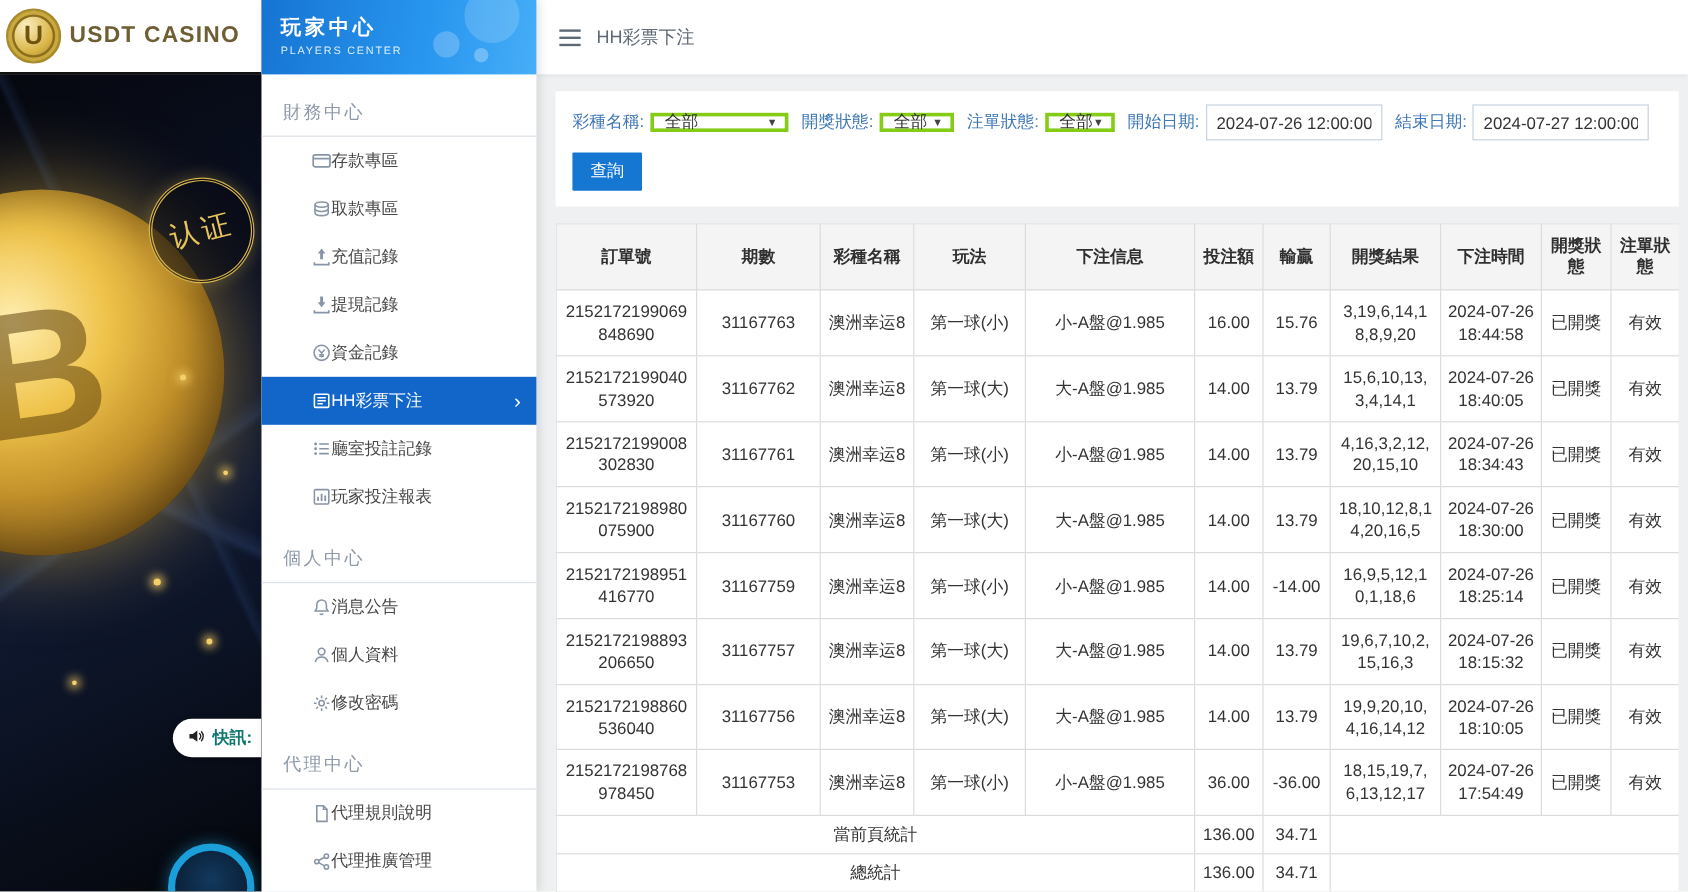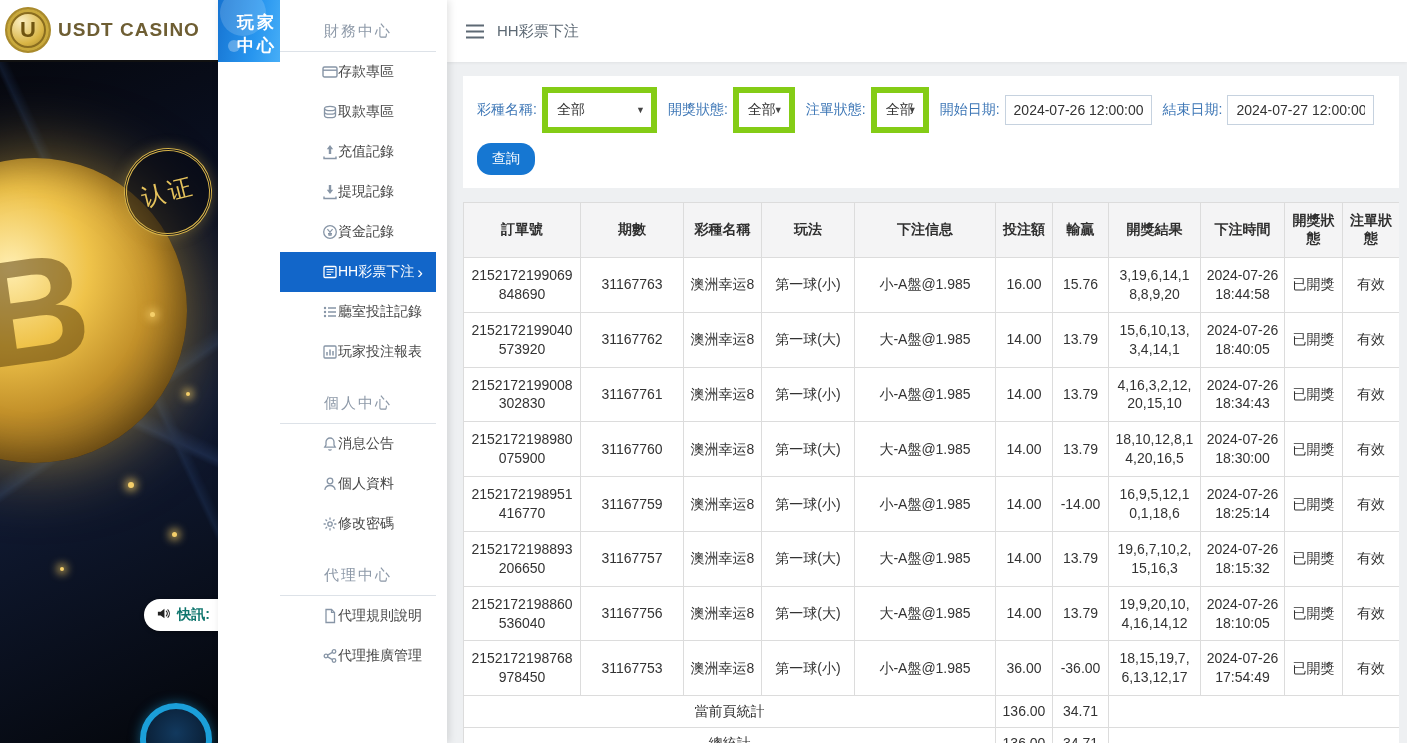--- a/index.html
+++ b/index.html
@@ -38,21 +38,21 @@
   .ticker { position:absolute; right:0; bottom:112px; height:32px; background:#fff;
     border-radius:17px 0 0 17px; display:flex; align-items:center; gap:6px; padding:0 8px 0 12px;
     font-weight:bold; font-size:14px; color:#0f766e; box-shadow:0 1px 4px rgba(0,0,0,.4); }
   .ticker svg { width:15px; height:15px; }
   .bottom-logo { position:absolute; right:6px; bottom:-32px; width:72px; height:72px; border-radius:50%;
     border:6px solid #1b9fd9; background:radial-gradient(circle at 50% 40%, #12395e, #0a1f36 70%);
     box-shadow:0 0 12px rgba(27,159,217,.5); }
 
   
   .sidebar { flex:0 0 229px; background:#fff; position:relative; z-index:3;
-    box-shadow:2px 0 8px rgba(0,0,0,.12); display:flex; flex-direction:row;text-align:center; }
+    box-shadow:2px 0 8px rgba(0,0,0,.12); display:flex; flex-direction:column; }
   .sidebar-header { height:62px; flex:0 0 62px; padding:11px 0 0 16px; color:#fff; position:relative; overflow:hidden;
     background:linear-gradient(100deg, #1674d2 0%, #2896ef 60%, #47aef7 100%); }
   .sidebar-header .title { font-size:17px; font-weight:bold; letter-spacing:3px; }
   .sidebar-header .subtitle { font-size:9px; letter-spacing:1.5px; opacity:.85; margin-top:3px; }
   .bubble { position:absolute; border-radius:50%; background:rgba(255,255,255,.16); }
   .b1 { width:46px; height:46px; right:14px; top:-10px; }
   .b2 { width:22px; height:22px; right:64px; top:26px; background:rgba(255,255,255,.22); }
   .b3 { width:12px; height:12px; right:40px; top:40px; background:rgba(255,255,255,.28); }
   .section-title { margin-top:16px; padding:6px 18px 10px; color:#8d99a8; font-size:15px;
     letter-spacing:2px; border-bottom:1px solid #dde2e8; }
@@ -68,27 +68,27 @@
   .main { flex:1 1 auto; min-width:0; background:#eef0f2; display:flex; flex-direction:column; }
   .topbar { height:62px; flex:0 0 62px; background:#fff; display:flex; align-items:center; gap:13px;
     padding:0 19px; color:#5d6974; font-size:15px; box-shadow:0 1px 3px rgba(0,0,0,.06); }
   .hamburger { cursor:pointer; display:flex; }
   .hamburger svg { width:18px; height:15px; }
 
   .filters-card { background:#fff; margin:14px 8px 0 16px; padding:11px 14px 13px; }
   .filter-row { display:flex; align-items:center; gap:5px; white-space:nowrap; }
   .filter-label { color:#3e77b6; font-size:14px; margin-left:6px; }
   .filter-label:first-child { margin-left:0; }
-  .select { position:relative; height:46px; border:6px solid #84cc16; background:#fff;
+  .select { position:relative; height:16px; border:3px solid #84cc16; background:#fff;
     display:inline-flex; align-items:center; padding:0 20px 0 9px; font-size:14px; color:#333; cursor:pointer; }
   .w115{ width:115px; } .w62{ width:62px; } .w58{ width:58px; }
   .select .caret { position:absolute; right:6px; top:50%; transform:translateY(-50%); font-size:9px; color:#444; }
   .date-input { width:147px; height:30px; border:1px solid #c6d2df; padding:0 8px; font-size:14px;
     color:#333; font-family:inherit; background:#fff; }
-  .btn-search { margin-top:10px; background:#1677d2; color:#fff; border:none; border-radius:14px;
+  .btn-search { margin-top:10px; background:#1677d2; color:#fff; border:none; border-radius:1px;
     padding:7px 15px; font-size:14px; cursor:pointer; }
 
   .table-card { background:#fff; margin:14px 8px 10px 16px; overflow:hidden; flex:0 0 auto; }
   table { border-collapse:collapse; table-layout:fixed; width:936px; font-size:14px; color:#333; }
   th,td { border:1px solid #dcdcdc; text-align:center; vertical-align:middle; }
   th { background:#f4f4f5; font-weight:bold; padding:9px 4px; font-size:14px; color:#2f2f2f; }
   td { padding:8px 5px; line-height:1.35; word-break:break-all; }
   tr.summary td { padding:6px 5px; word-break:normal; }
 </style>
 </head>

